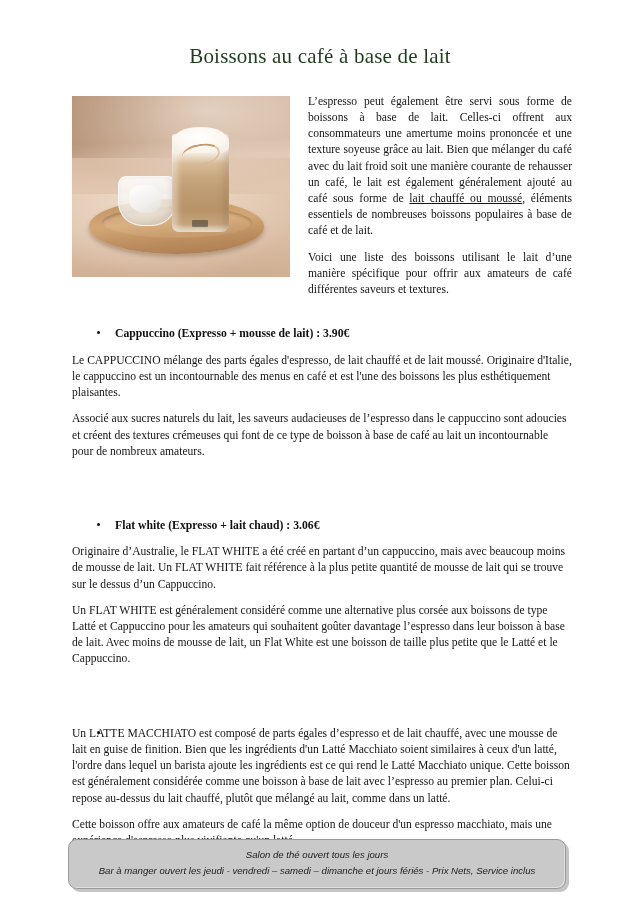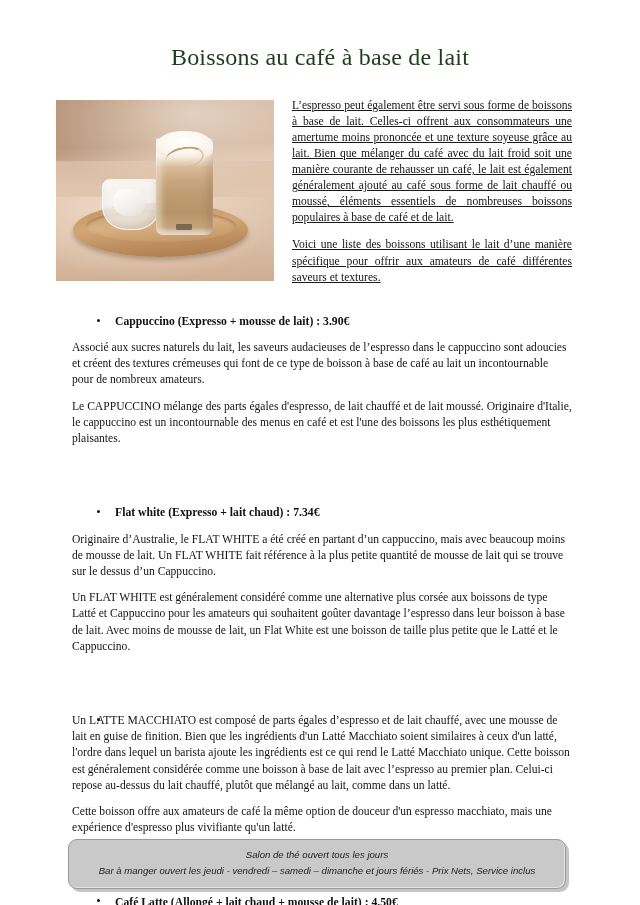--- a/index.html
+++ b/index.html
@@ -24,35 +24,34 @@
     padding: 0;
     position: relative;
     background: #fff;
   }
 
   
   .doc-title {
     text-align: center;
     color: #1f3d1c;
     font-family: "Liberation Serif", "DejaVu Serif", serif;
-    font-size: 24px;
+    font-size: 21px;
     font-weight: 400;
     letter-spacing: 0.2px;
     margin: 0;
     padding-top: 44px;
     line-height: 1.15;
   }
 
   
   .intro {
     margin: 26px 0 0 0;
-    padding: 0 68px 0 56px;
+    padding: 0 68px 0 72px;
     box-sizing: border-box;
     position: relative;
-    text-decoration: underline;
   }
 
   .hero-figure {
     float: left;
     width: 218px;
     height: 181px;
     margin: 2px 18px 6px 0;
     position: relative;
     overflow: hidden;
     background: #cfae92;
@@ -281,30 +280,30 @@
     </div>
   </div>
 
   <div class="sections">
 
     <div class="drink-section">
       <div class="drink-heading">
         <span class="bullet"></span>
         <span class="heading-text">Cappuccino (Expresso + mousse de lait) : 3.90€</span>
       </div>
+      <p class="body-par">Le CAPPUCCINO mélange des parts égales d'espresso, de lait chauffé et de lait moussé. Originaire d'Italie, le cappuccino est un incontournable des menus en café et est l'une des boissons les plus esthétiquement plaisantes.</p>
       <p class="body-par">Associé aux sucres naturels du lait, les saveurs audacieuses de l’espresso dans le cappuccino sont adoucies et créent des textures crémeuses qui font de ce type de boisson à base de café au lait un incontournable pour de nombreux amateurs.</p>
-      <p class="body-par">Le CAPPUCCINO mélange des parts égales d'espresso, de lait chauffé et de lait moussé. Originaire d'Italie, le cappuccino est un incontournable des menus en café et est l'une des boissons les plus esthétiquement plaisantes.</p>
     </div>
 
     <div class="spacer-md"></div>
 
     <div class="drink-section">
       <div class="drink-heading">
         <span class="bullet"></span>
-        <span class="heading-text">Flat white (Expresso + lait chaud) : 7.34€</span>
+        <span class="heading-text">Flat white (Expresso + lait chaud) : 3.06€</span>
       </div>
       <p class="body-par">Originaire d’Australie, le FLAT WHITE a été créé en partant d’un cappuccino, mais avec beaucoup moins de mousse de lait. Un FLAT WHITE fait référence à la plus petite quantité de mousse de lait qui se trouve sur le dessus d’un Cappuccino.</p>
       <p class="body-par">Un FLAT WHITE est généralement considéré comme une alternative plus corsée aux boissons de type Latté et Cappuccino pour les amateurs qui souhaitent goûter davantage l’espresso dans leur boisson à base de lait. Avec moins de mousse de lait, un Flat White est une boisson de taille plus petite que le Latté et le Cappuccino.</p>
     </div>
 
     <div class="spacer-md"></div>
 
     <div class="drink-section">
       <div class="drink-heading">
         <span class="bullet"></span>

